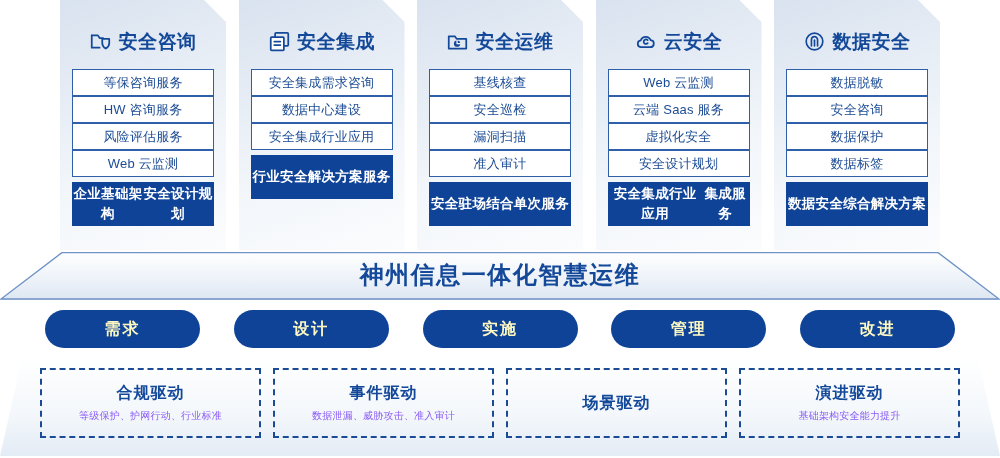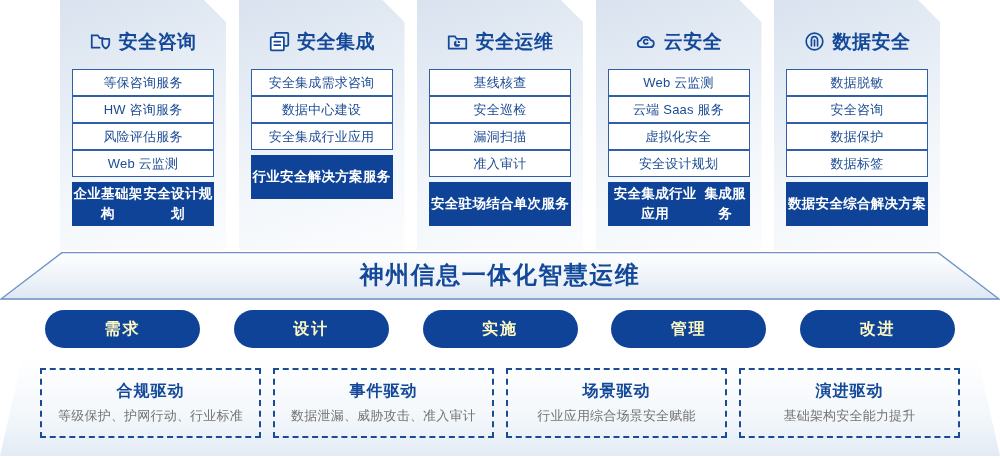--- a/index.html
+++ b/index.html
@@ -188,22 +188,22 @@
     justify-content: center;
     gap: 5px;
   }
   .driver-title {
     font-size: 16px;
     font-weight: bold;
     color: #14499a;
     letter-spacing: 1px;
   }
   .driver-sub {
-    font-size: 13px;
-    color: #737373;
+    font-size: 10px;
+    color: #8b5cf6;
     letter-spacing: 0.2px;
     white-space: nowrap;
   }
 </style>
 </head>
 <body>
 
 <div id="root">
 
   <div class="cards-row">
@@ -343,21 +343,20 @@
     <div class="driver-box">
       <div class="driver-title">合规驱动</div>
       <div class="driver-sub">等级保护、护网行动、行业标准</div>
     </div>
     <div class="driver-box">
       <div class="driver-title">事件驱动</div>
       <div class="driver-sub">数据泄漏、威胁攻击、准入审计</div>
     </div>
     <div class="driver-box">
       <div class="driver-title">场景驱动</div>
-      <div class="driver-sub">行业应用综合场景安全赋能</div>
     </div>
     <div class="driver-box">
       <div class="driver-title">演进驱动</div>
       <div class="driver-sub">基础架构安全能力提升</div>
     </div>
   </div>
 
 </div>
 
 </body></html>

